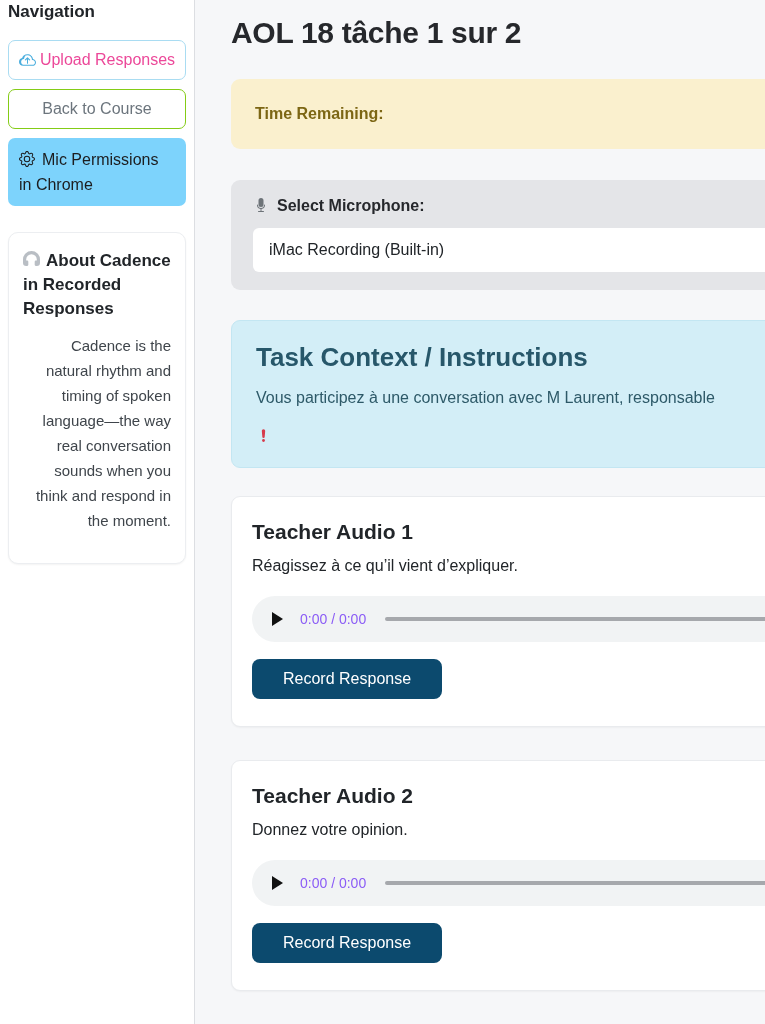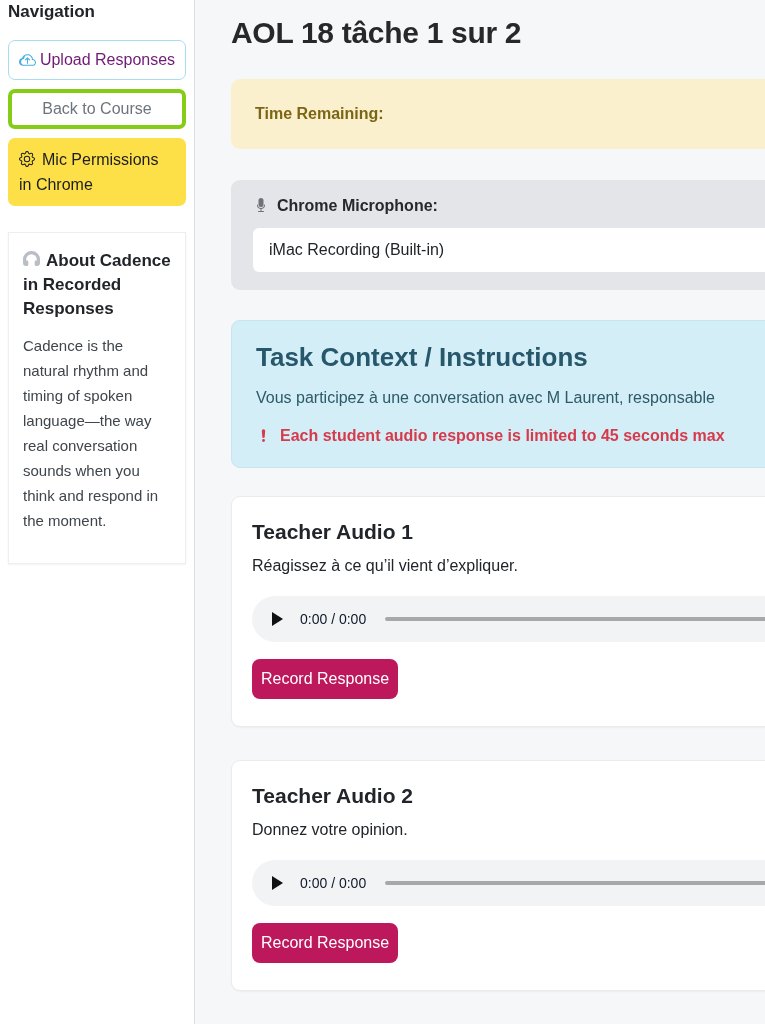--- a/index.html
+++ b/index.html
@@ -24,48 +24,49 @@
     margin: 0 0 18px 0;
   }
   .side-btn {
     display: flex; align-items: center; justify-content: center;
     width: 100%; min-height: 40px;
     background: #fff; border-radius: 7px;
     font-size: 16px; cursor: pointer;
     margin-bottom: 9px;
     font-family: "Liberation Sans", sans-serif;
   }
-  .btn-upload { border: 1px solid #a9dcf2; color: #701a75; gap: 4px; }
+  .btn-upload { border: 1px solid #a9dcf2; color: #ec4899; gap: 4px; }
   .btn-upload svg { width: 17px; height: 17px; fill: #4aaede; flex: 0 0 auto; }
-  .btn-back { border: 4px solid #84cc16; color: #6c757d; }
+  .btn-back { border: 1px solid #84cc16; color: #6c757d; }
   .yellow-btn {
     display: block; width: 100%;
-    background: #fde047; color: #1c1d1f;
+    background: #7dd3fc; color: #1c1d1f;
     border: none; border-radius: 7px;
     font-size: 16px; line-height: 25px; text-align: left;
     padding: 9px 11px; margin-bottom: 13px;
     cursor: pointer; text-decoration: none;
     font-family: "Liberation Sans", sans-serif;
   }
   .yellow-btn svg { width: 16px; height: 16px; fill: #1c1d1f; vertical-align: -2px; margin-right: 7px; }
   .about-card {
     margin-top: 26px;
     background: #fff; border: 1px solid #eceef1;
-    border-radius: 0;
+    border-radius: 10px;
     box-shadow: 0 1px 2px rgba(0,0,0,0.05);
     padding: 16px 14px;
   }
   .about-title {
     font-size: 17px; font-weight: 700; color: #212529;
     line-height: 24px; margin-bottom: 12px;
   }
   .about-title svg { width: 17px; height: 17px; fill: #b9bec4; vertical-align: -2px; margin-right: 6px; }
   .about-body {
     font-size: 15px; color: #3f454b; line-height: 25px;
     margin-bottom: 14px;
+    text-align: right;
   }
   .about-list { padding-left: 19px; }
   .about-list li {
     font-size: 15px; color: #3f454b; line-height: 25px;
   }
 
   
   .main {
     position: absolute; left: 205px; top: 0;
     width: 569px; height: 720px;
@@ -143,33 +144,33 @@
   }
   .play-btn {
     width: 0; height: 0; cursor: pointer;
     border-top: 7px solid transparent;
     border-bottom: 7px solid transparent;
     border-left: 11px solid #111;
     flex: 0 0 auto;
   }
   .player .time {
     margin-left: 17px;
-    font-size: 14px; color: #0f172a;
+    font-size: 14px; color: #8b5cf6;
     white-space: nowrap;
   }
   .player .track {
     margin-left: 19px; flex: 1;
     height: 4px; background: #a6a8ac; border-radius: 2px;
   }
 
   .record-btn {
     margin-top: 17px;
-    background: #be185d; color: #fff;
+    background: #0c4a6e; color: #fff;
     border: none; border-radius: 8px;
-    font-size: 16px; padding: 11px 9px;
+    font-size: 16px; padding: 11px 31px;
     cursor: pointer;
     font-family: "Liberation Sans", sans-serif;
   }
 </style>
 </head>
 <body>
 
 <aside class="sidebar">
   <h2>Navigation</h2>
 
@@ -208,35 +209,35 @@
 
   <div class="banner">
     <span class="label">Time Remaining:</span>
   </div>
 
   <div class="micbox">
     <div class="miclabel">
       <svg viewBox="0 0 16 16">
         <path d="M8 1a2.5 2.5 0 0 0-2.5 2.5v4a2.5 2.5 0 0 0 5 0v-4A2.5 2.5 0 0 0 8 1z"></path>
         <path d="M4.5 7.5a.5.5 0 0 1 .5.5 3 3 0 0 0 6 0 .5.5 0 0 1 1 0 4 4 0 0 1-3.5 3.97V14h2a.5.5 0 0 1 0 1h-5a.5.5 0 0 1 0-1h2v-2.03A4 4 0 0 1 4 8a.5.5 0 0 1 .5-.5z"></path>
-      </svg><span>Chrome Microphone:</span>
+      </svg><span>Select Microphone:</span>
     </div>
     <div class="mic-select">
       <span>iMac Recording (Built-in)</span>
     </div>
   </div>
 
   <div class="taskbox">
     <h2>Task Context / Instructions</h2>
     <p class="task-body">Vous participez à une conversation avec M Laurent, responsable</p>
     <p class="task-warning">
       <svg viewBox="0 0 16 16">
         <path d="M8 1.2c1.05 0 1.88.9 1.79 1.95l-.55 6.4a1.24 1.24 0 0 1-2.48 0l-.55-6.4C6.12 2.1 6.95 1.2 8 1.2z"></path>
         <circle cx="8" cy="13.3" r="1.5"></circle>
-      </svg><span>Each student audio response is limited to 45 seconds max</span>
+      </svg>
     </p>
   </div>
 
   <section class="card card-1">
     <h3>Teacher Audio 1</h3>
     <p class="prompt">Réagissez à ce qu’il vient d’expliquer.</p>
     <div class="player">
       <span class="play-btn"></span>
       <span class="time">0:00 / 0:00</span>
       <span class="track"></span>

